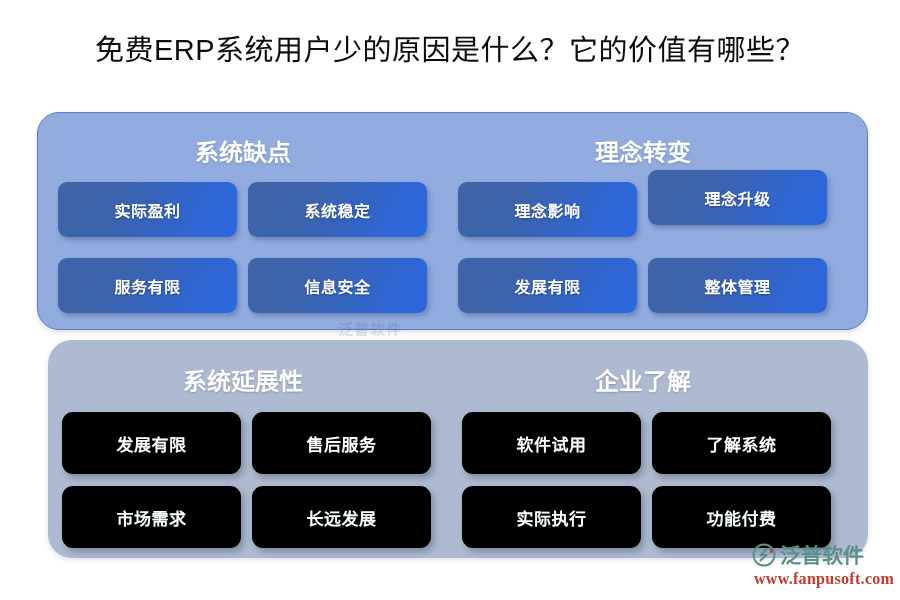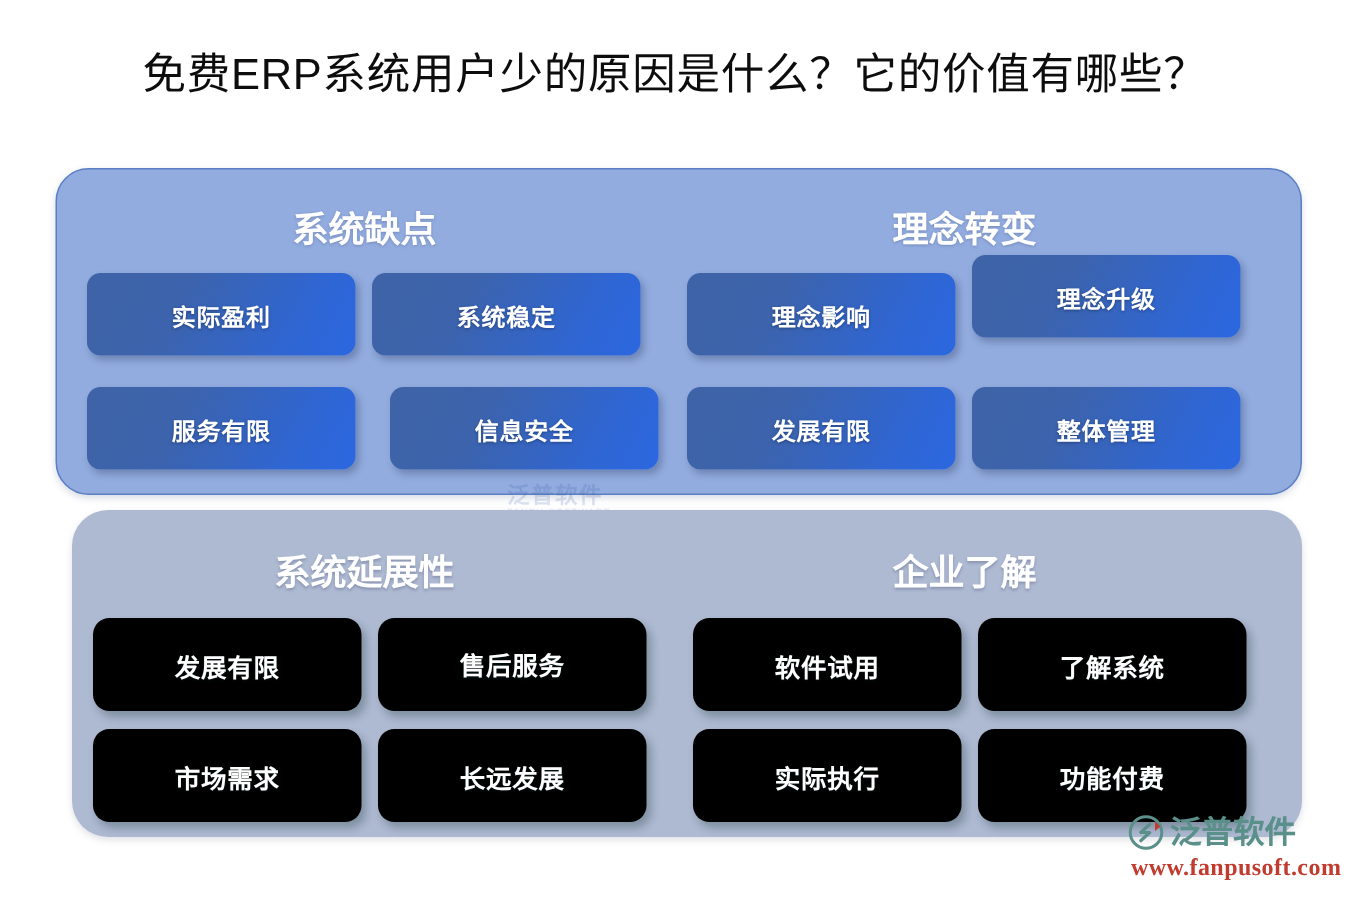--- a/index.html
+++ b/index.html
@@ -171,21 +171,21 @@
     <div class="wm-sub">FANPU SOFTWARE</div>
   </div>
 </div>
 
 <div class="group-header" style="left:243px; top:133px;">系统缺点</div>
 <div class="group-header" style="left:643px; top:133px;">理念转变</div>
 
 <div class="card card-blue" style="left:58px;  top:182px;">实际盈利</div>
 <div class="card card-blue" style="left:248px; top:182px;">系统稳定</div>
 <div class="card card-blue" style="left:58px;  top:258px;">服务有限</div>
-<div class="card card-blue" style="left:260px; top:258px;">信息安全</div>
+<div class="card card-blue" style="left:248px; top:258px;">信息安全</div>
 
 <div class="card card-blue" style="left:458px; top:182px;">理念影响</div>
 <div class="card card-blue" style="left:648px; top:170px;">理念升级</div>
 <div class="card card-blue" style="left:458px; top:258px;">发展有限</div>
 <div class="card card-blue" style="left:648px; top:258px;">整体管理</div>
 
 <div class="panel panel-slate"></div>
 
 <div class="group-header" style="left:243px; top:362px;">系统延展性</div>
 <div class="group-header" style="left:643px; top:362px;">企业了解</div>

